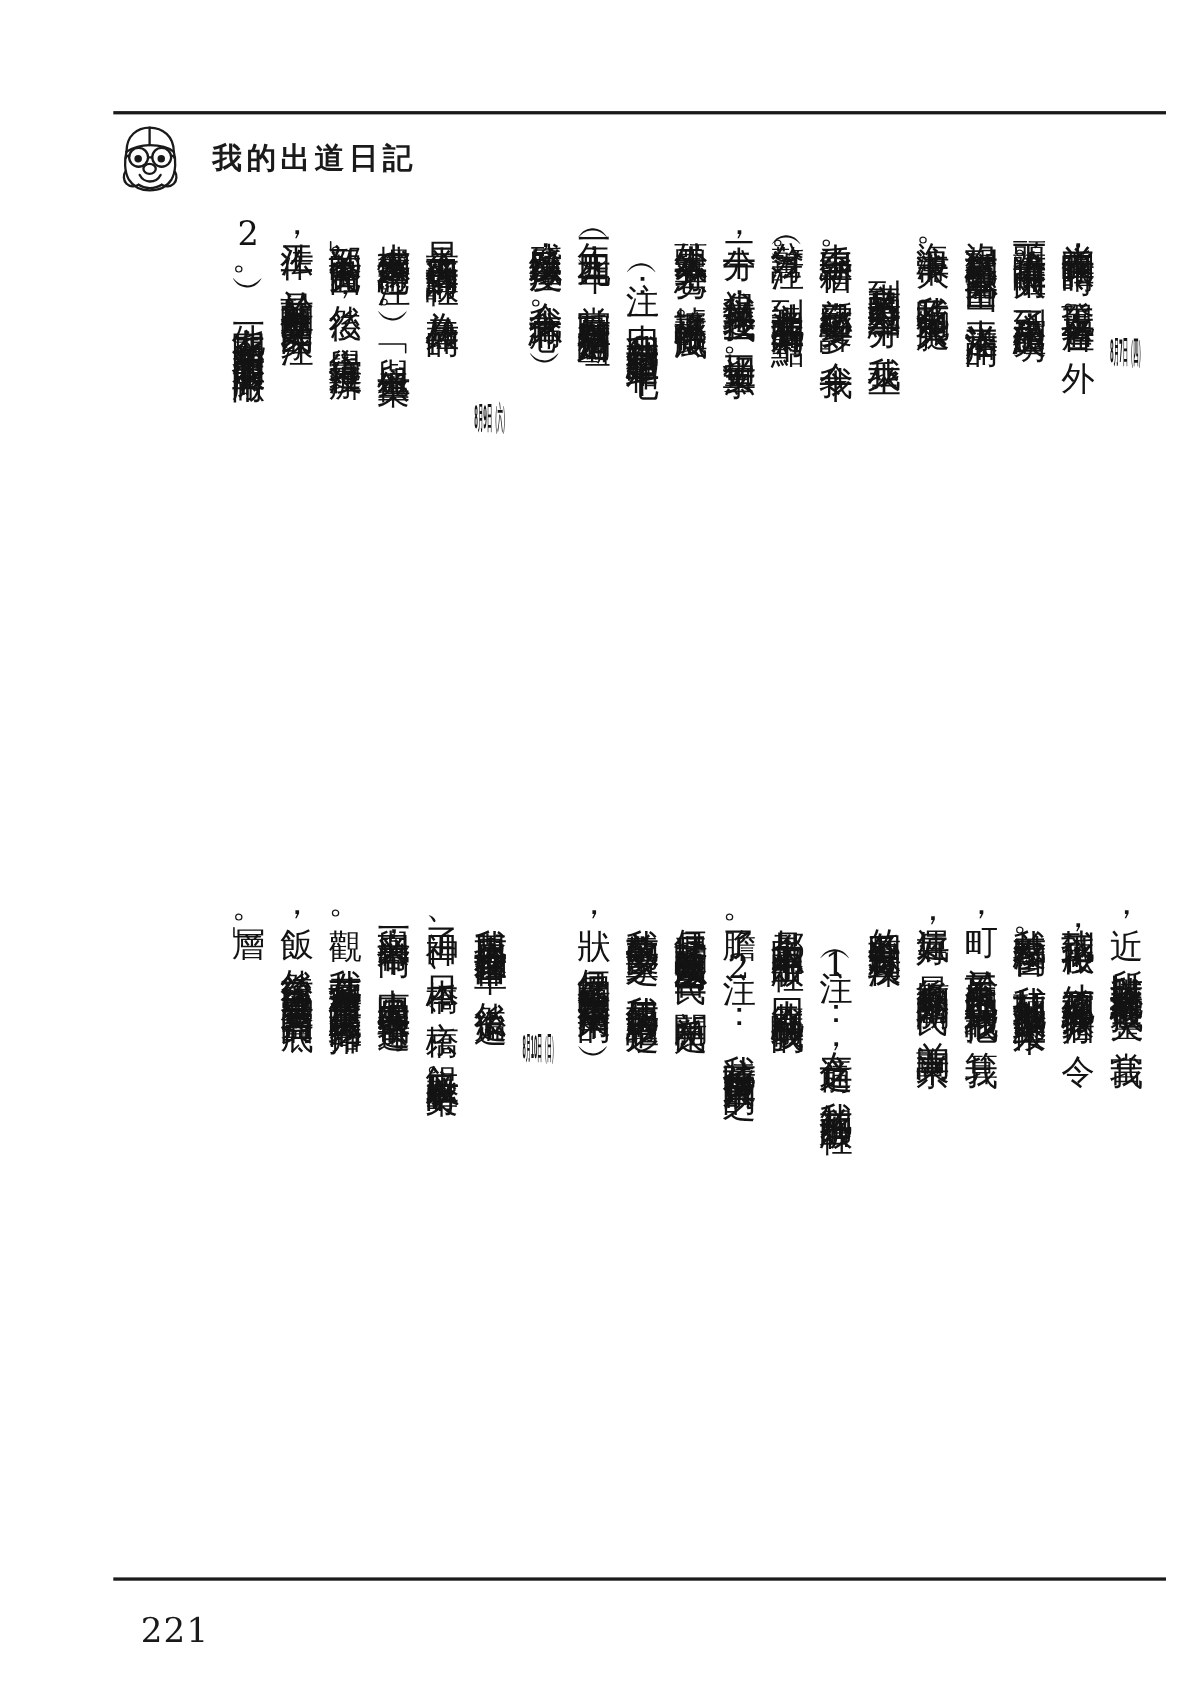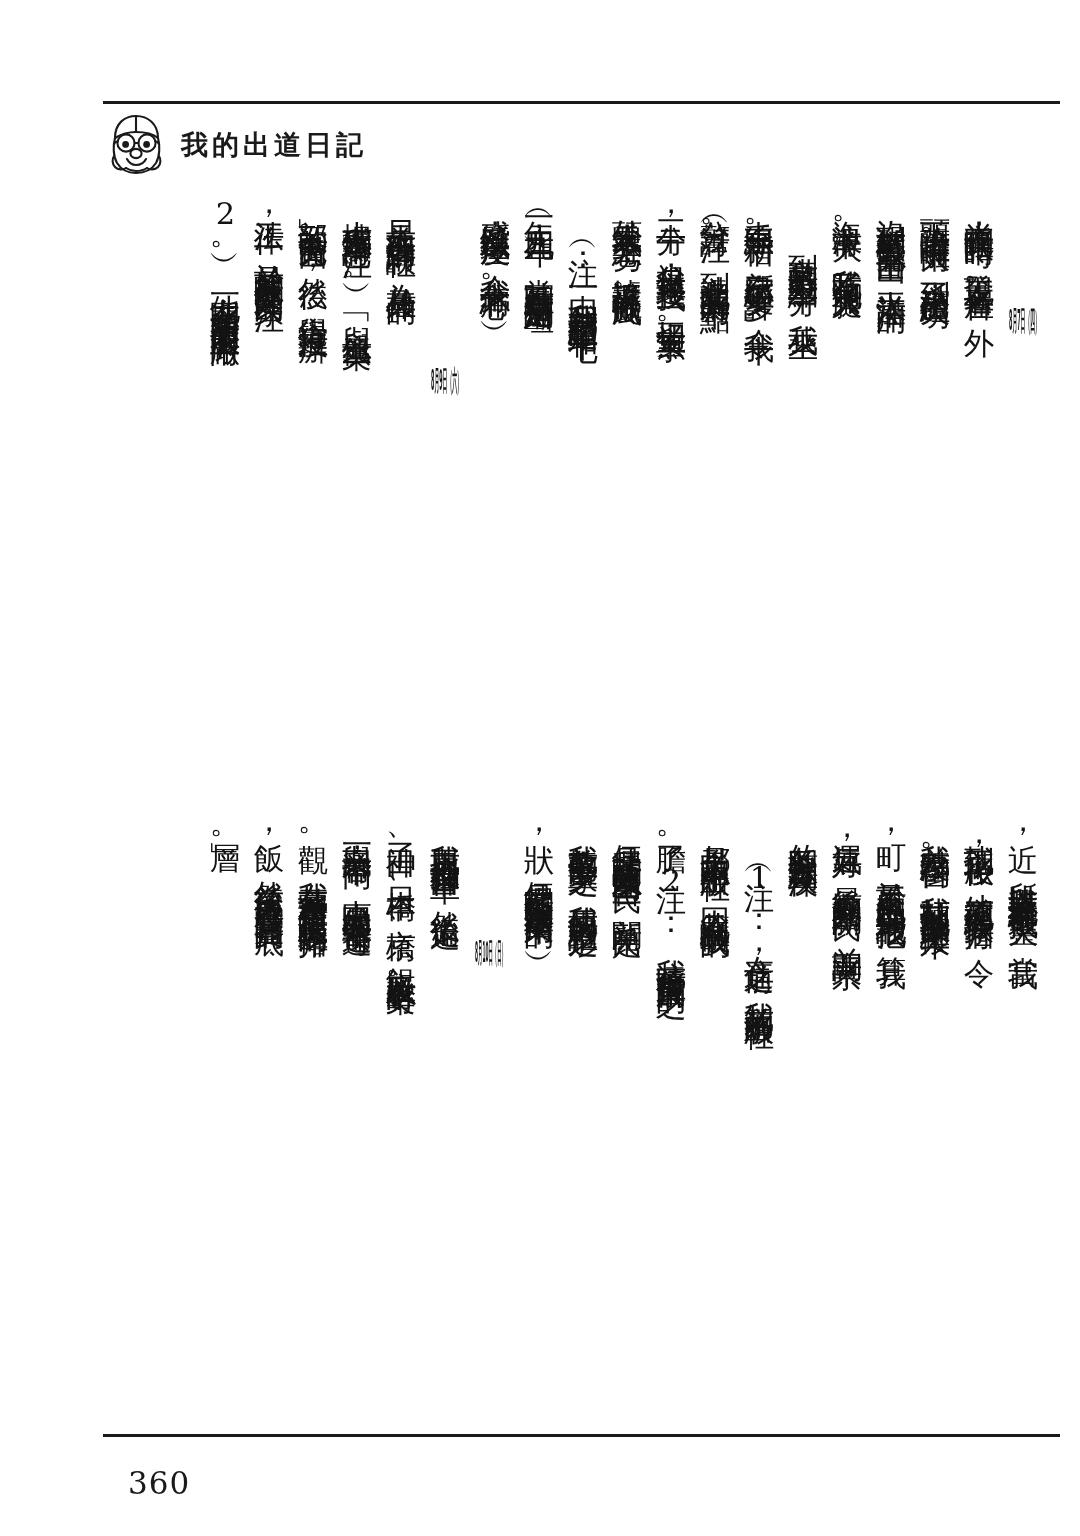--- a/index.html
+++ b/index.html
@@ -14,21 +14,21 @@
   .page{position:absolute;inset:0;}
 
   
   .rule{position:absolute;left:103px;width:957px;height:3px;background:#1a1a1a;}
   .rule.top{top:101px;}
   .rule.bottom{top:1434px;height:3px;}
 
   
   .runhead{
     position:absolute;left:103px;top:112px;
-    display:flex;align-items:center;gap:12px;
+    display:flex;align-items:center;gap:24px;
   }
   .mascot{width:66px;height:64px;display:block;}
   .runhead-title{
     font-family:"DejaVu Sans","Liberation Sans",sans-serif;
     font-size:27px;font-weight:700;letter-spacing:4px;
     color:#1a1a1a;line-height:1;
   }
 
   
   .folio{
@@ -156,15 +156,15 @@
     <div class="col body">我與正男叔父在神田下車，然後走遍</div>
     <div class="col body">了神田、日本橋、京橋、銀座以及有樂町。</div>
     <div class="col body">與音羽一帶不同，中央區的復興非常迅速可</div>
     <div class="col body">觀。我在某家料理店享用了美味至極的豬排</div>
     <div class="col body">飯，然後前往日比谷欣賞尚・嘉賓的「底</div>
     <div class="col body">層」。</div>
   </div>
 
   <div class="rule bottom"></div>
 
-  <div class="folio">360</div>
+  <div class="folio">221</div>
 
 </div>
 
 </body></html>

